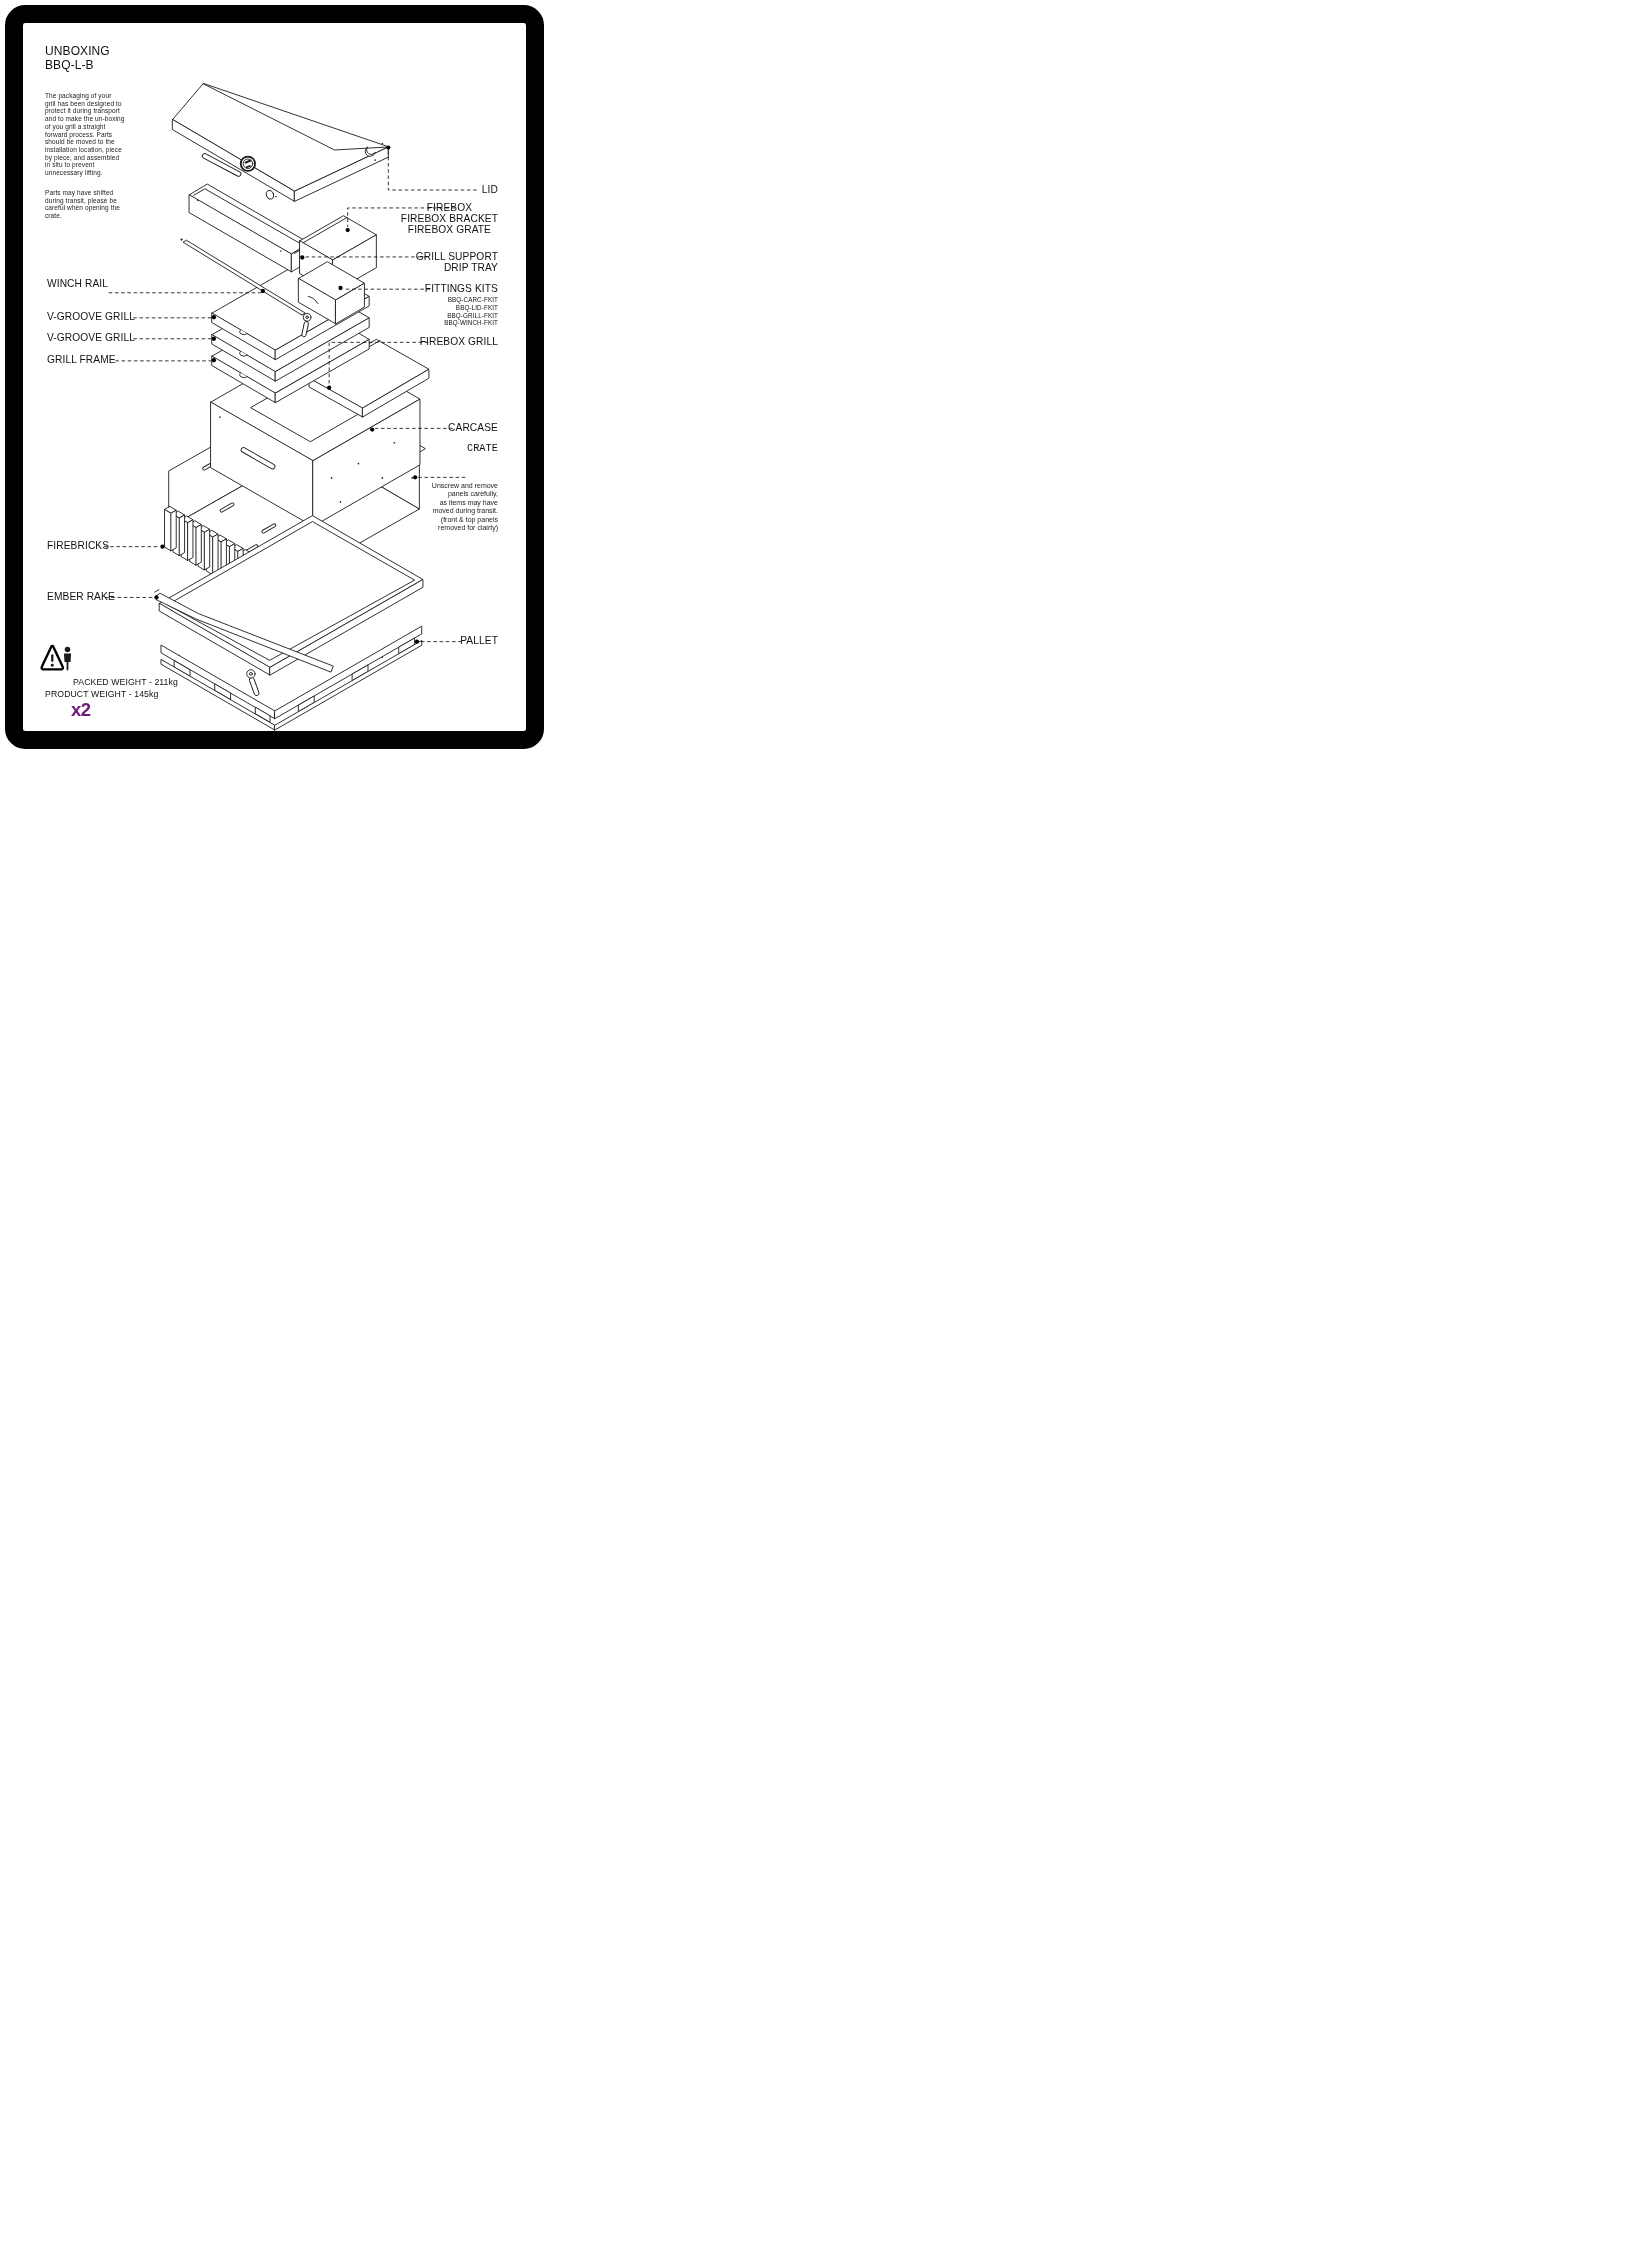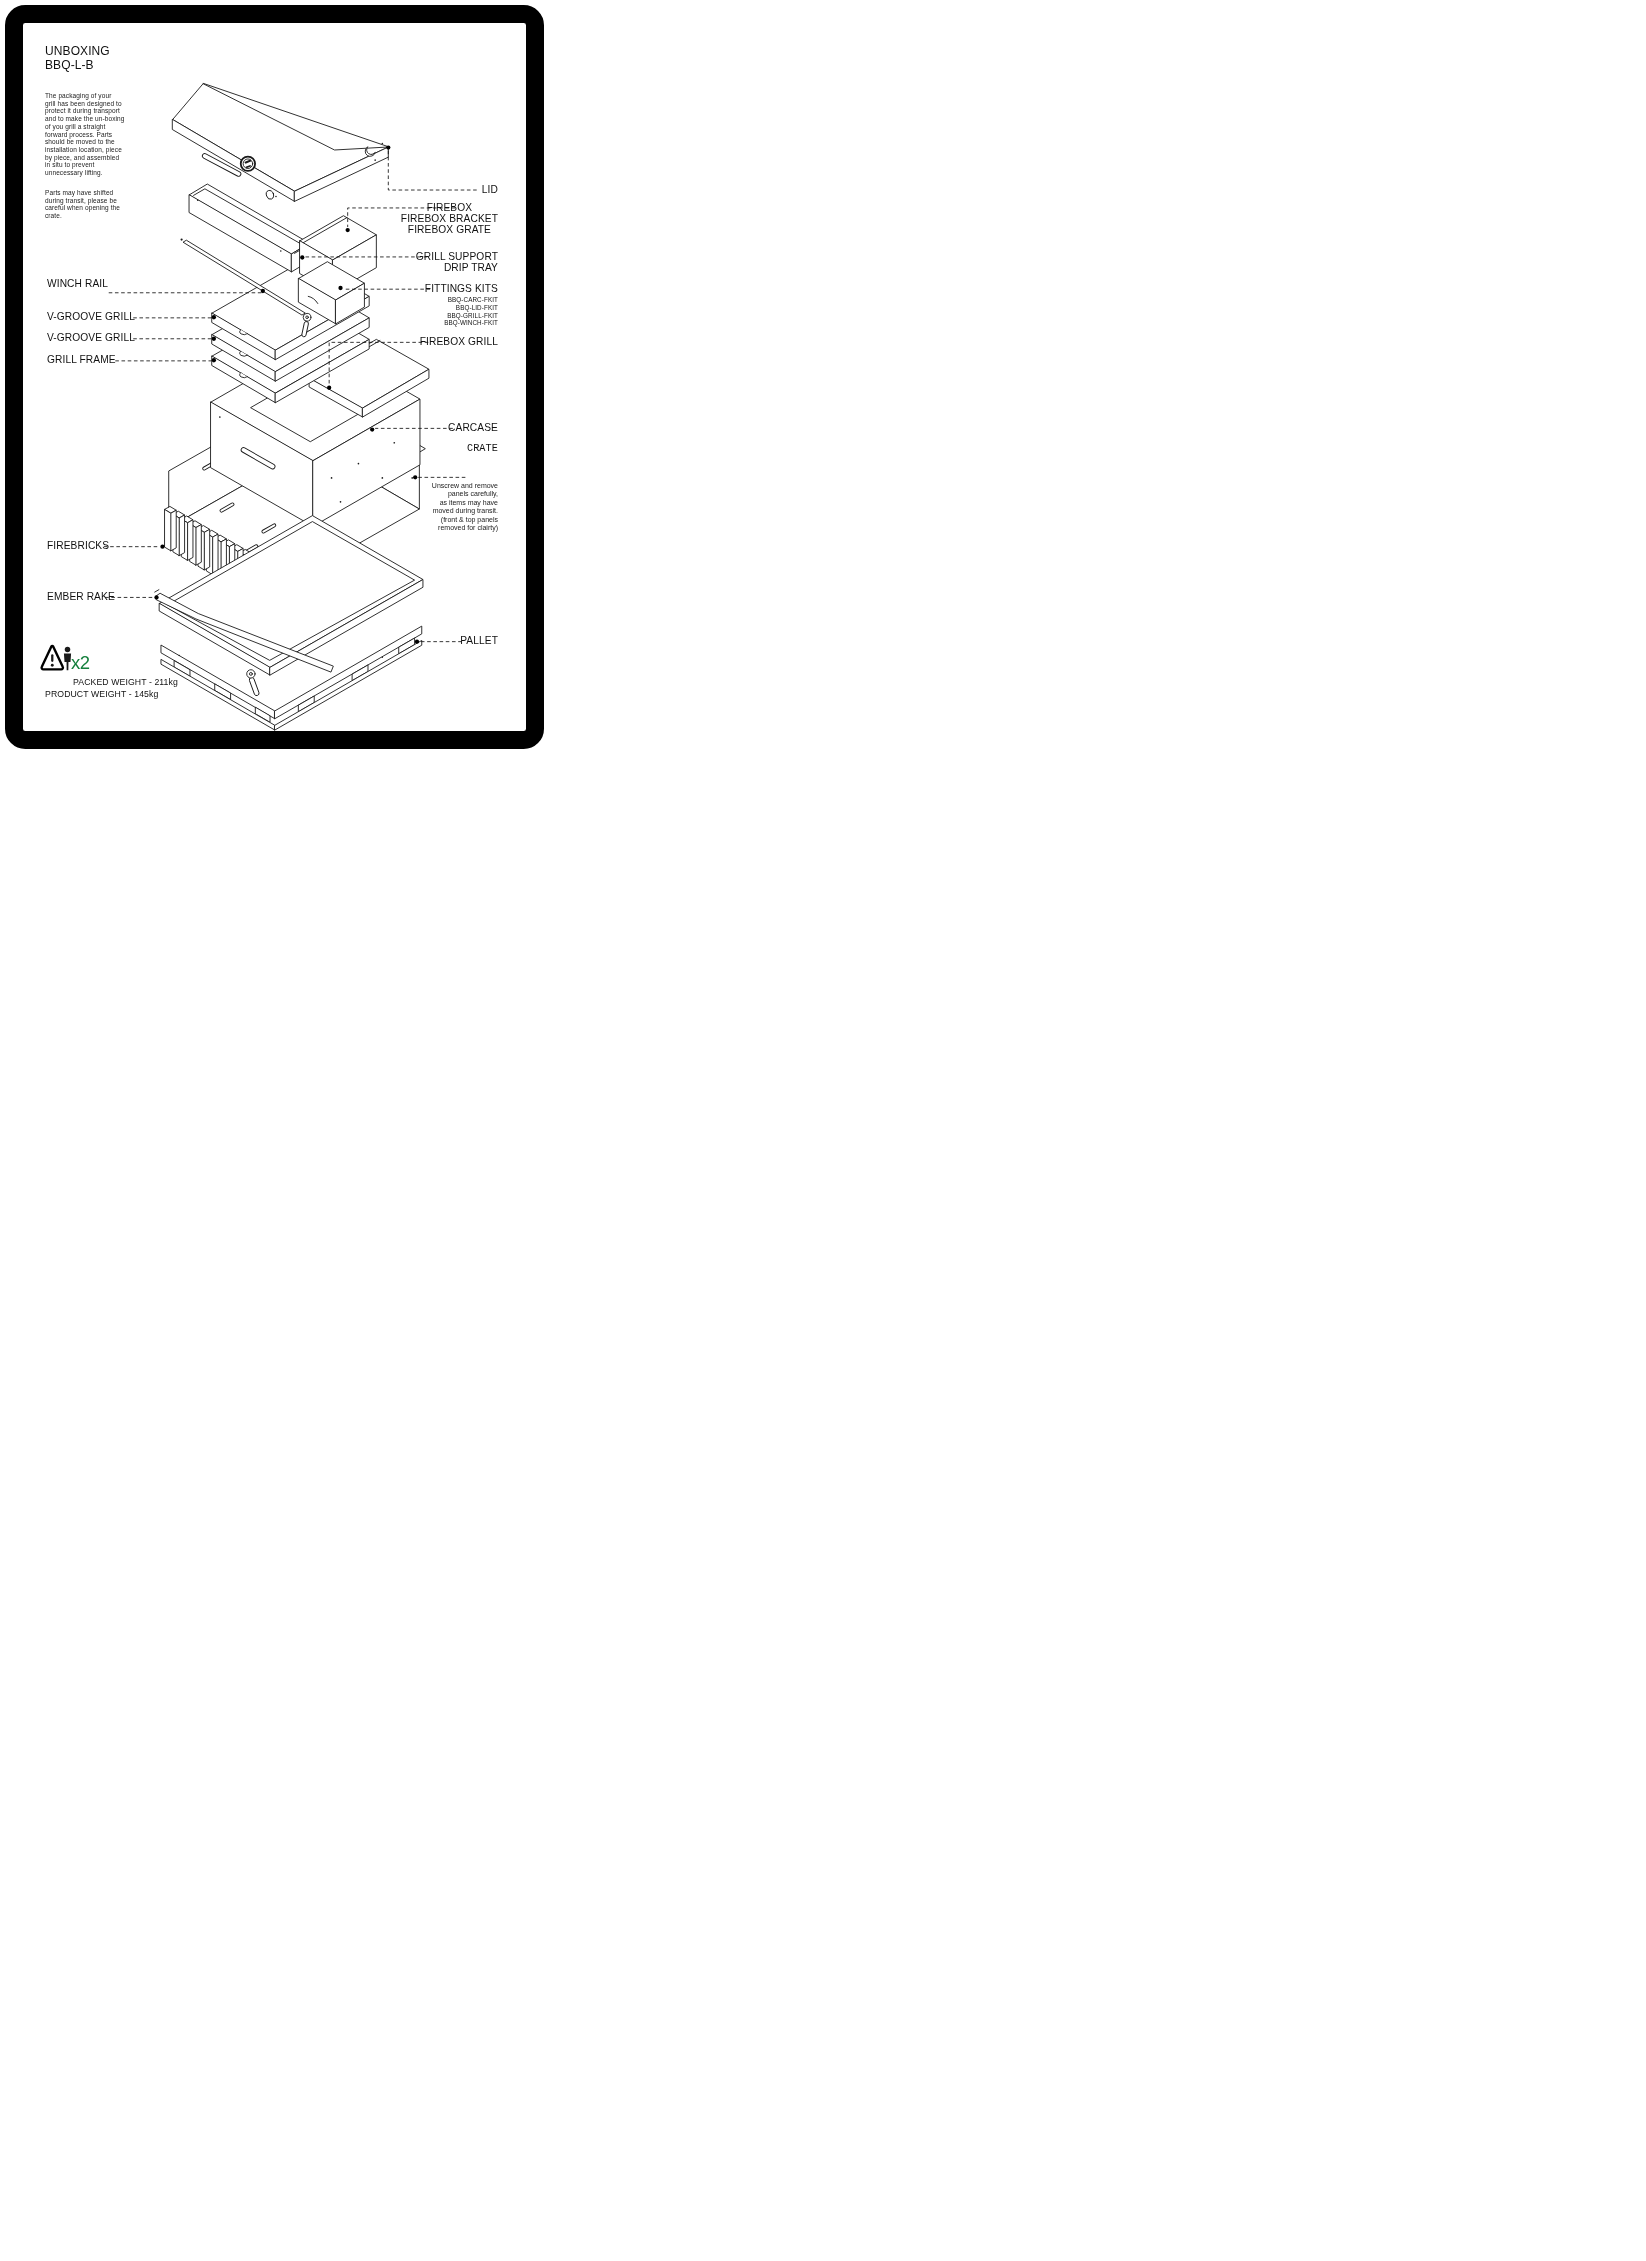--- a/index.html
+++ b/index.html
@@ -37,21 +37,21 @@
   }
   .note{
     font-size:7px;line-height:8.4px;color:#222;
     text-align:right;white-space:pre-line;
   }
   .weights{
     font-size:8.7px;line-height:11.6px;letter-spacing:0.1px;color:#111;
     white-space:pre-line;
   }
   .x2{
-    font-size:18.5px;font-weight:400;letter-spacing:-0.6px;color:#15803d;
+    font-size:18.5px;font-weight:700;letter-spacing:-0.6px;color:#701a75;margin-top:47px;
   }
   svg{position:absolute;left:0;top:0;}
   .ln{fill:#fff;stroke:#1a1a1a;stroke-width:1.5;stroke-linejoin:round;stroke-linecap:round;}
   .ln.nf{fill:none;}
   .ld{fill:none;stroke:#111;stroke-width:1.4;stroke-dasharray:6 4.4;}
   .dot{fill:#000;stroke:none;}
   .mini{fill:#1a1a1a;stroke:none;}
 </style>
 </head>
 <body>

